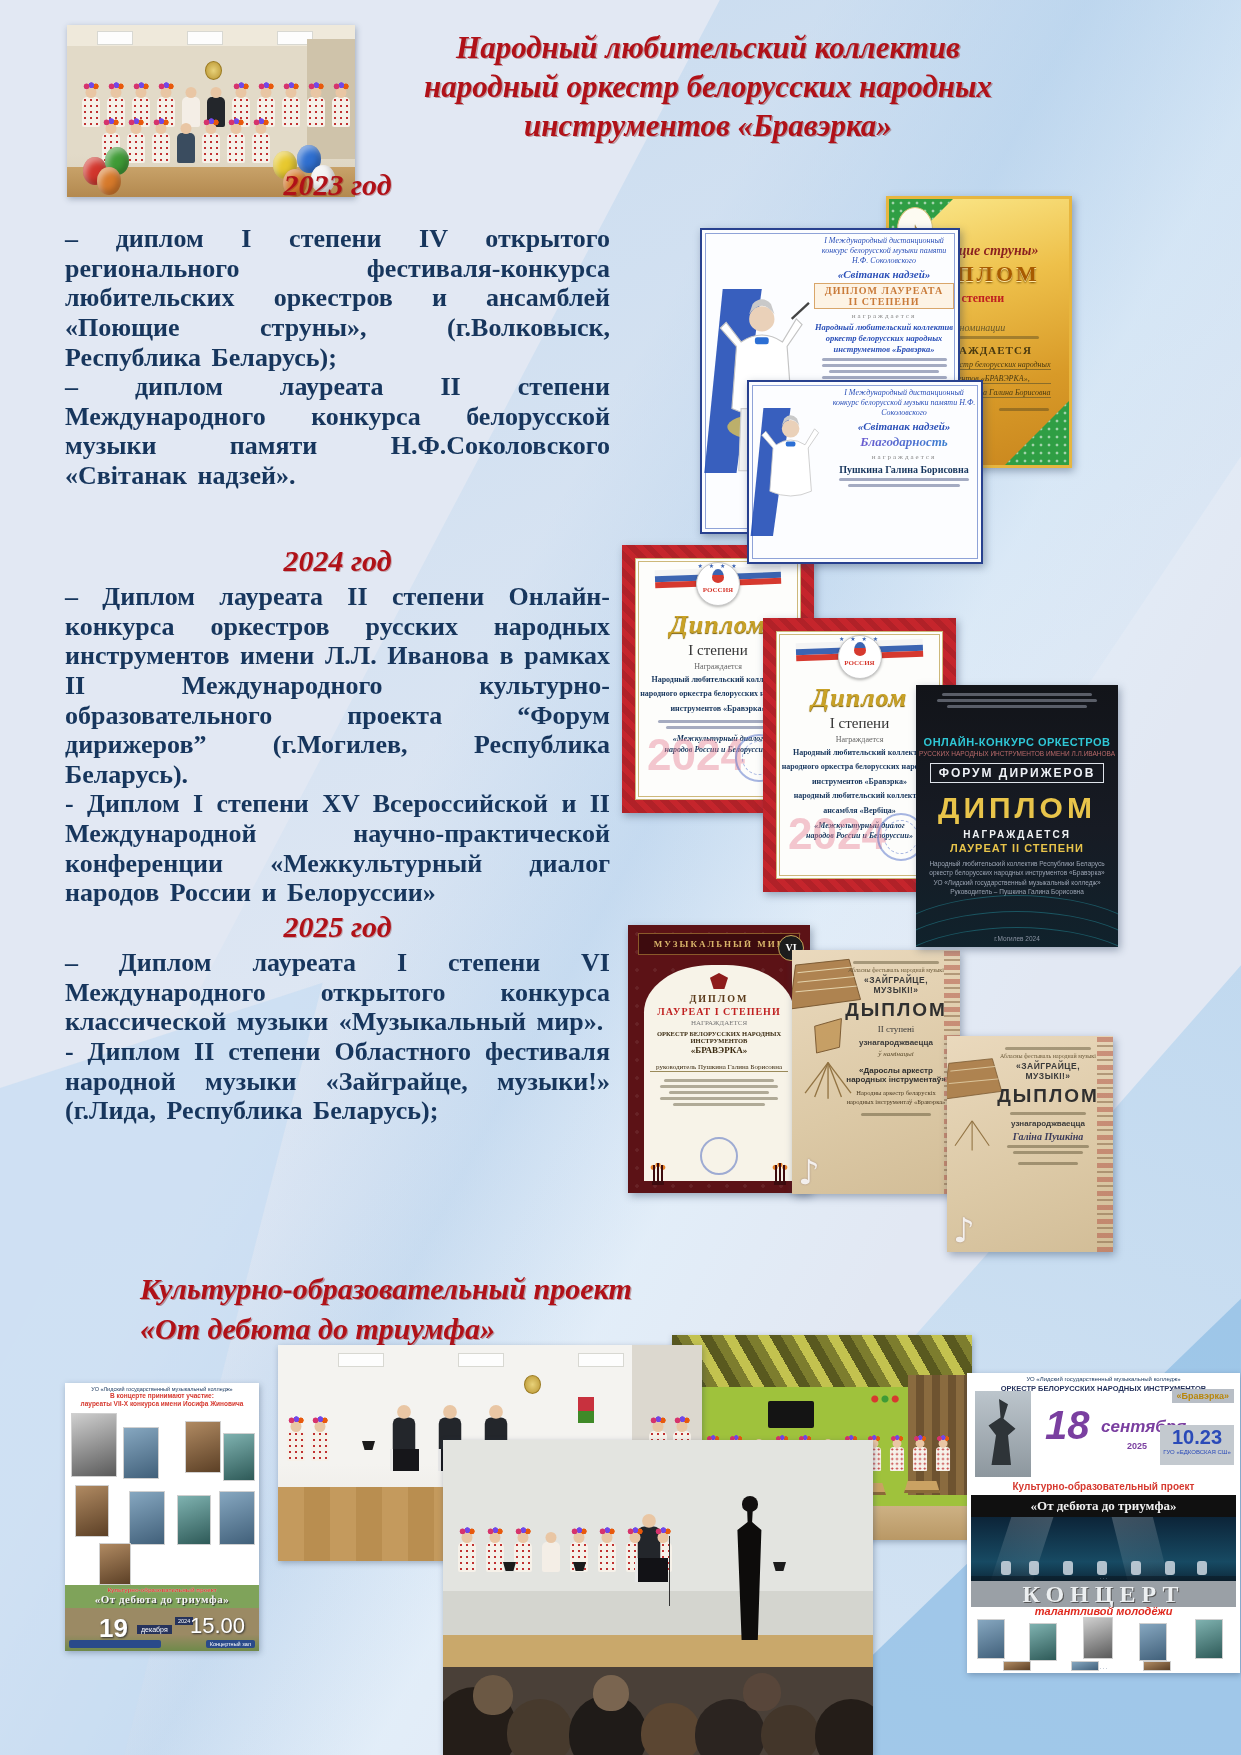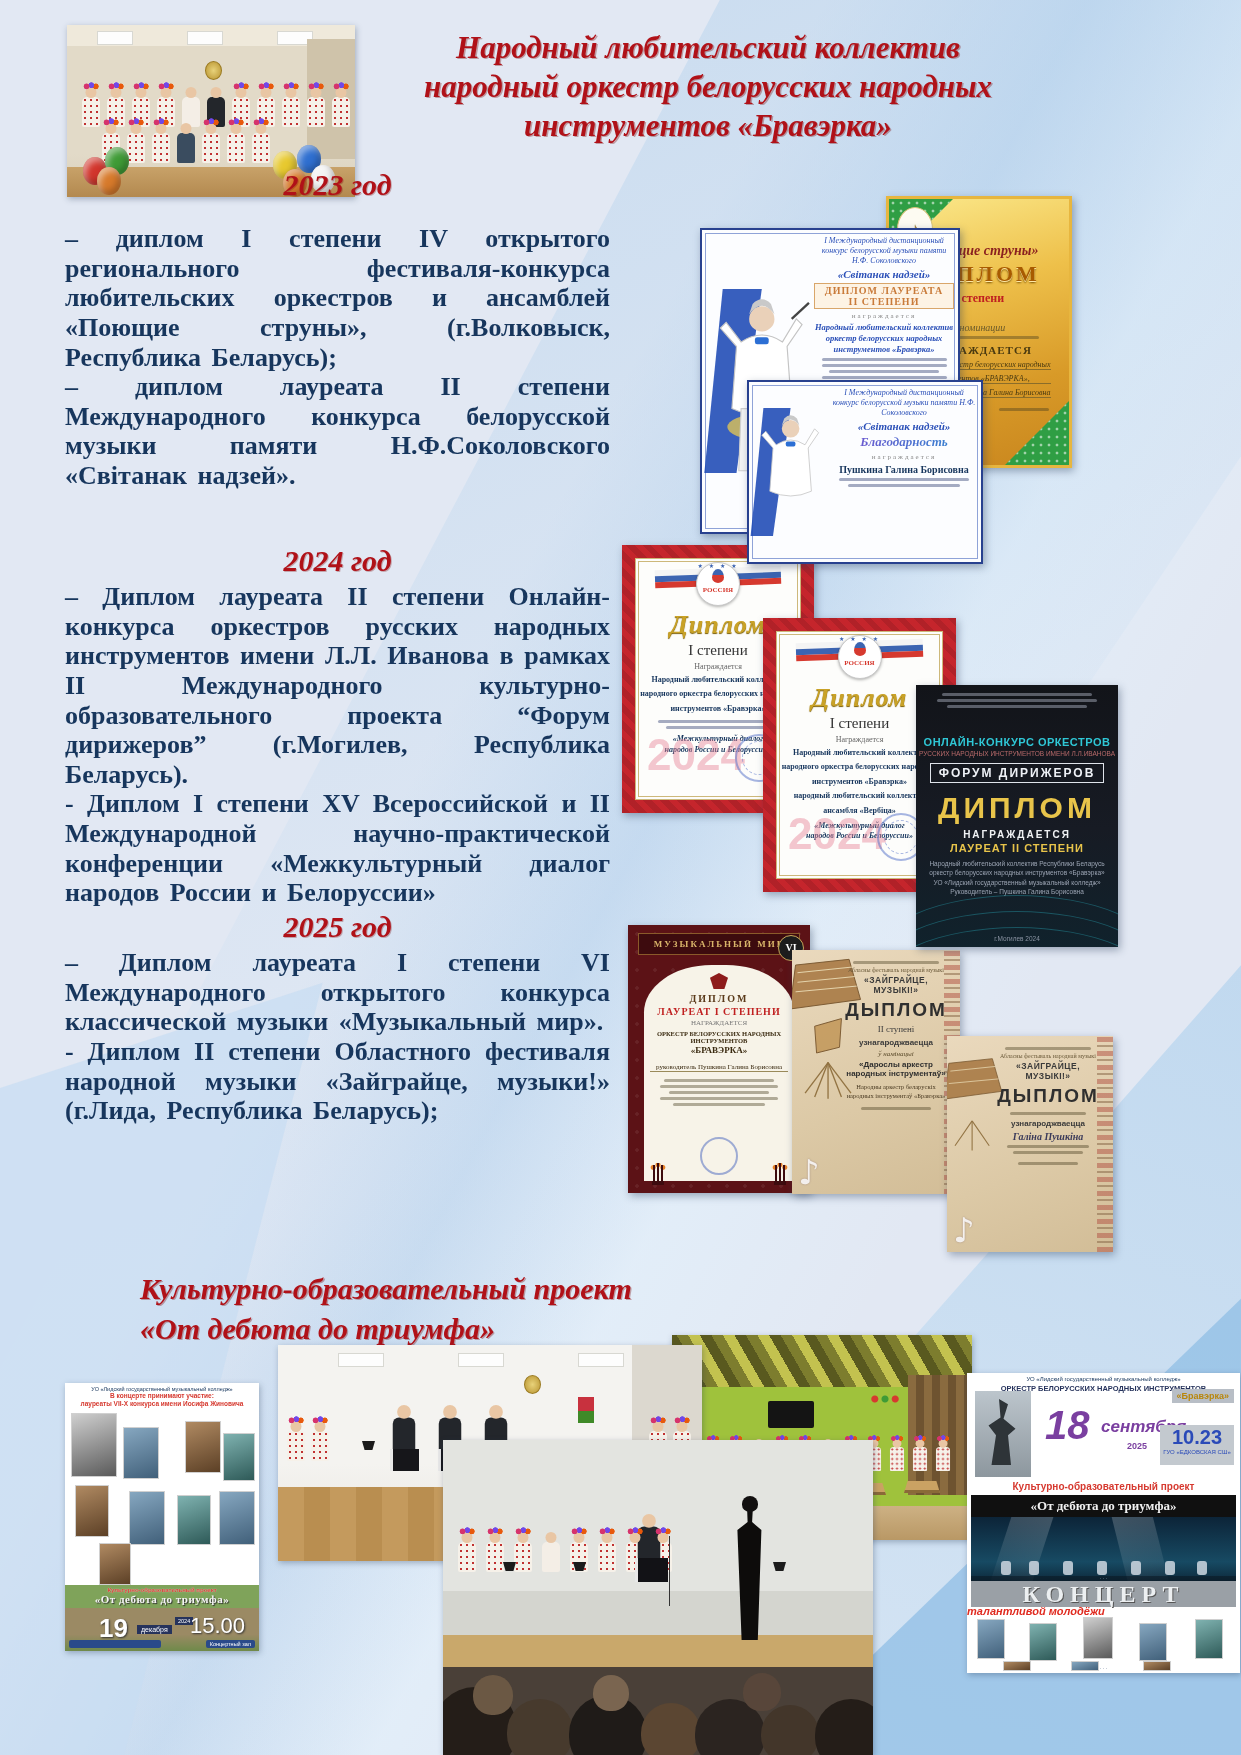--- a/index.html
+++ b/index.html
@@ -96,21 +96,21 @@
   .z-orn{position:absolute;top:0;bottom:0;right:0;width:16px;background:repeating-linear-gradient(0deg,#b45a4a 0 5px,rgba(0,0,0,0) 5px 9px,#8a6a4a 9px 11px,rgba(0,0,0,0) 11px 14px);opacity:.55}
   .z-cym{position:absolute;left:-6px;top:6px;width:86px;height:150px;opacity:.9}
   .z-clef{position:absolute;left:6px;bottom:2px;color:rgba(255,255,255,.85);font-size:34px;font-family:"DejaVu Sans",sans-serif;text-shadow:0 0 2px rgba(90,60,90,.4)}
   .z-body{position:absolute;top:8px;text-align:center}
   .z-fc{color:#6b5a3a;font-size:6px}
   .z-f{color:#3a3a3a;font-weight:bold;font-size:8.5px;letter-spacing:.5px;margin-top:2px;font-family:"Liberation Sans",sans-serif}
   .z-aw{color:#2f2f2f;font-weight:bold;font-size:19px;letter-spacing:2px;margin-top:4px;font-family:"Liberation Sans",sans-serif}
   .z-deg{color:#3a3a3a;font-size:9px;margin-top:3px}
   .z-gr{color:#3a3a3a;font-weight:bold;font-size:8px;margin-top:4px;font-family:"Liberation Sans",sans-serif}
   .z-nl{color:#5a4a2a;font-style:italic;font-size:7px;margin-top:3px}
-  .z-nom{color:#2f2f2f;font-weight:bold;font-size:8px;margin-top:2px;font-family:"Liberation Sans",sans-serif}
+  .z-nom{color:#2f2f2f;font-weight:bold;font-size:8px;margin-top:8px;font-family:"Liberation Sans",sans-serif}
   .z-r{color:#4a3a22;font-size:6.5px;line-height:1.35;margin-top:5px}
   .z-name{color:#3a3a5a;font-style:italic;font-weight:bold;font-size:10px;margin-top:3px}
   
   .pd{background:#fff;font-family:"Liberation Sans",sans-serif}
   .pd-top{color:#17365d;font-size:5.5px;text-align:center;margin-top:3px}
   .pd-red{color:#d6392f;font-weight:bold;font-size:6.5px;text-align:center;line-height:1.25}
   .thumb{position:absolute;border:1px solid #d0d0d0;background:linear-gradient(160deg,#86a7c0,#41607a)}
   .thumb.bw{background:linear-gradient(160deg,#cfcfcf,#5a5a5a)}
   .thumb.br{background:linear-gradient(160deg,#b08a62,#5c4026)}
   .thumb.tl2{background:linear-gradient(160deg,#7fb2b0,#2e5a58)}
@@ -136,21 +136,21 @@
   .ps-time{color:#2a4ab8;font-weight:bold;font-size:20px;line-height:24px}
   .ps-venue{color:#2a4ab8;font-size:6px}
   .ps-proj{position:absolute;left:0;right:0;top:108px;color:#d6392f;font-weight:bold;font-size:10px;text-align:center}
   .ps-black{position:absolute;left:4px;right:4px;top:122px;height:22px;background:#101010;color:#f2f2f2;font-weight:bold;font-size:13px;text-align:center;line-height:22px;font-family:"Liberation Serif",serif}
   .ps-photo{position:absolute;left:4px;right:4px;top:144px;height:64px;background:linear-gradient(#0c2438,#174a63 70%,#0d2a3c);overflow:hidden}
   .ps-photo i{position:absolute;bottom:6px;width:10px;height:14px;border-radius:3px;background:#cfd8e2;opacity:.85}
   .ps-beam{position:absolute;top:-10px;width:40px;height:90px;background:linear-gradient(rgba(255,255,255,.22),transparent);transform:rotate(18deg)}
   .ps-cap{position:absolute;left:0;right:0;bottom:0;color:#bcd;font-size:4.5px;text-align:center;background:rgba(10,20,30,.5)}
   .ps-gray{position:absolute;left:4px;right:4px;top:208px;height:26px;background:#9aa0a6;text-align:center}
   .ps-conc{color:#eceff1;font-weight:bold;font-size:24px;letter-spacing:6px;line-height:26px;text-shadow:1px 1px 0 #555;font-family:"Liberation Serif",serif}
-  .ps-conc2{position:absolute;left:0;right:0;top:232px;color:#e02b20;font-weight:bold;font-style:italic;font-size:11px;text-align:left}
+  .ps-conc2{position:absolute;left:0;right:0;top:232px;color:#e02b20;font-weight:bold;font-style:italic;font-size:11px;text-align:center}
   .ps-caption{position:absolute;left:0;right:0;bottom:2px;color:#17365d;font-size:5px;text-align:center}
   
   .prow{position:absolute;display:flex;gap:5px}
   .person{position:relative;width:20px;height:40px;flex:0 0 auto}
   .person::before{content:"";position:absolute;top:0;left:50%;transform:translateX(-50%);width:11px;height:11px;border-radius:50%;background:#e9c6a4;z-index:1}
   .person::after{content:"";position:absolute;top:10px;left:1px;right:1px;bottom:0;border-radius:5px 5px 2px 2px;background:#f4eee6}
   .person.folk::after{background-color:#f6f1e9;background-image:radial-gradient(circle,#c03030 1px,transparent 1.5px);background-size:6px 6px}
   .person.dark::after{background:#23262b}
   .person.suit::after{background:#3a4c5f}
   .person .hd{position:absolute;top:-5px;left:50%;transform:translateX(-50%);width:16px;height:8px;border-radius:4px;z-index:2;background:radial-gradient(circle at 22% 55%,#d6336c 2.6px,transparent 3.2px),radial-gradient(circle at 52% 40%,#7048e8 2.6px,transparent 3.2px),radial-gradient(circle at 80% 55%,#e8590c 2.6px,transparent 3.2px)}

